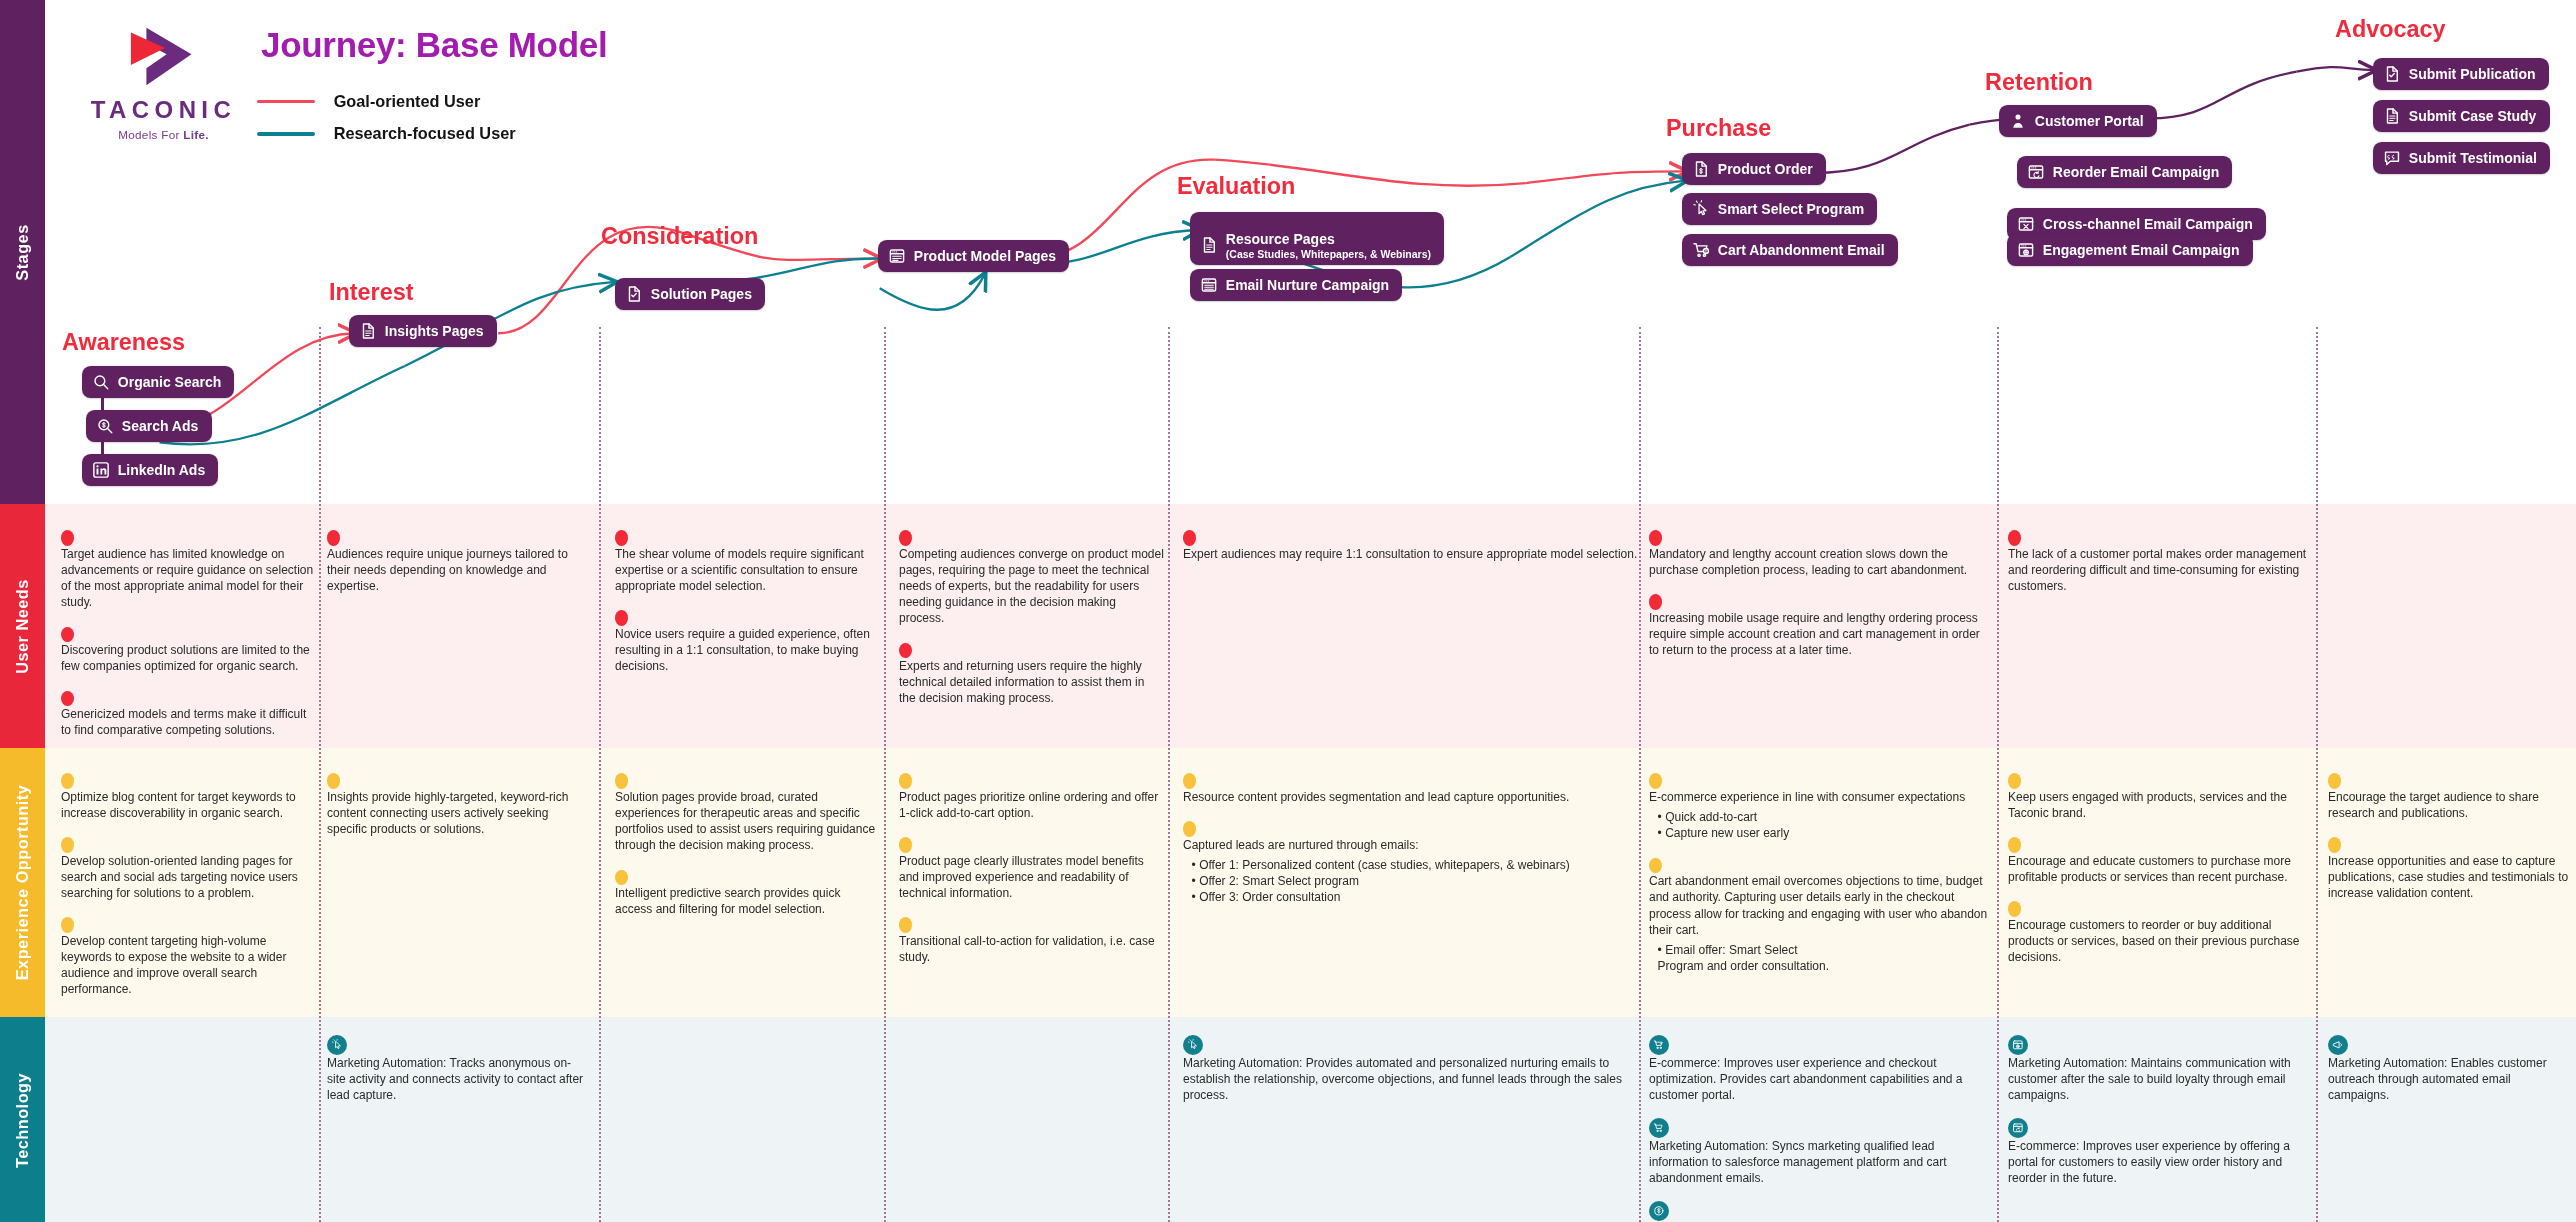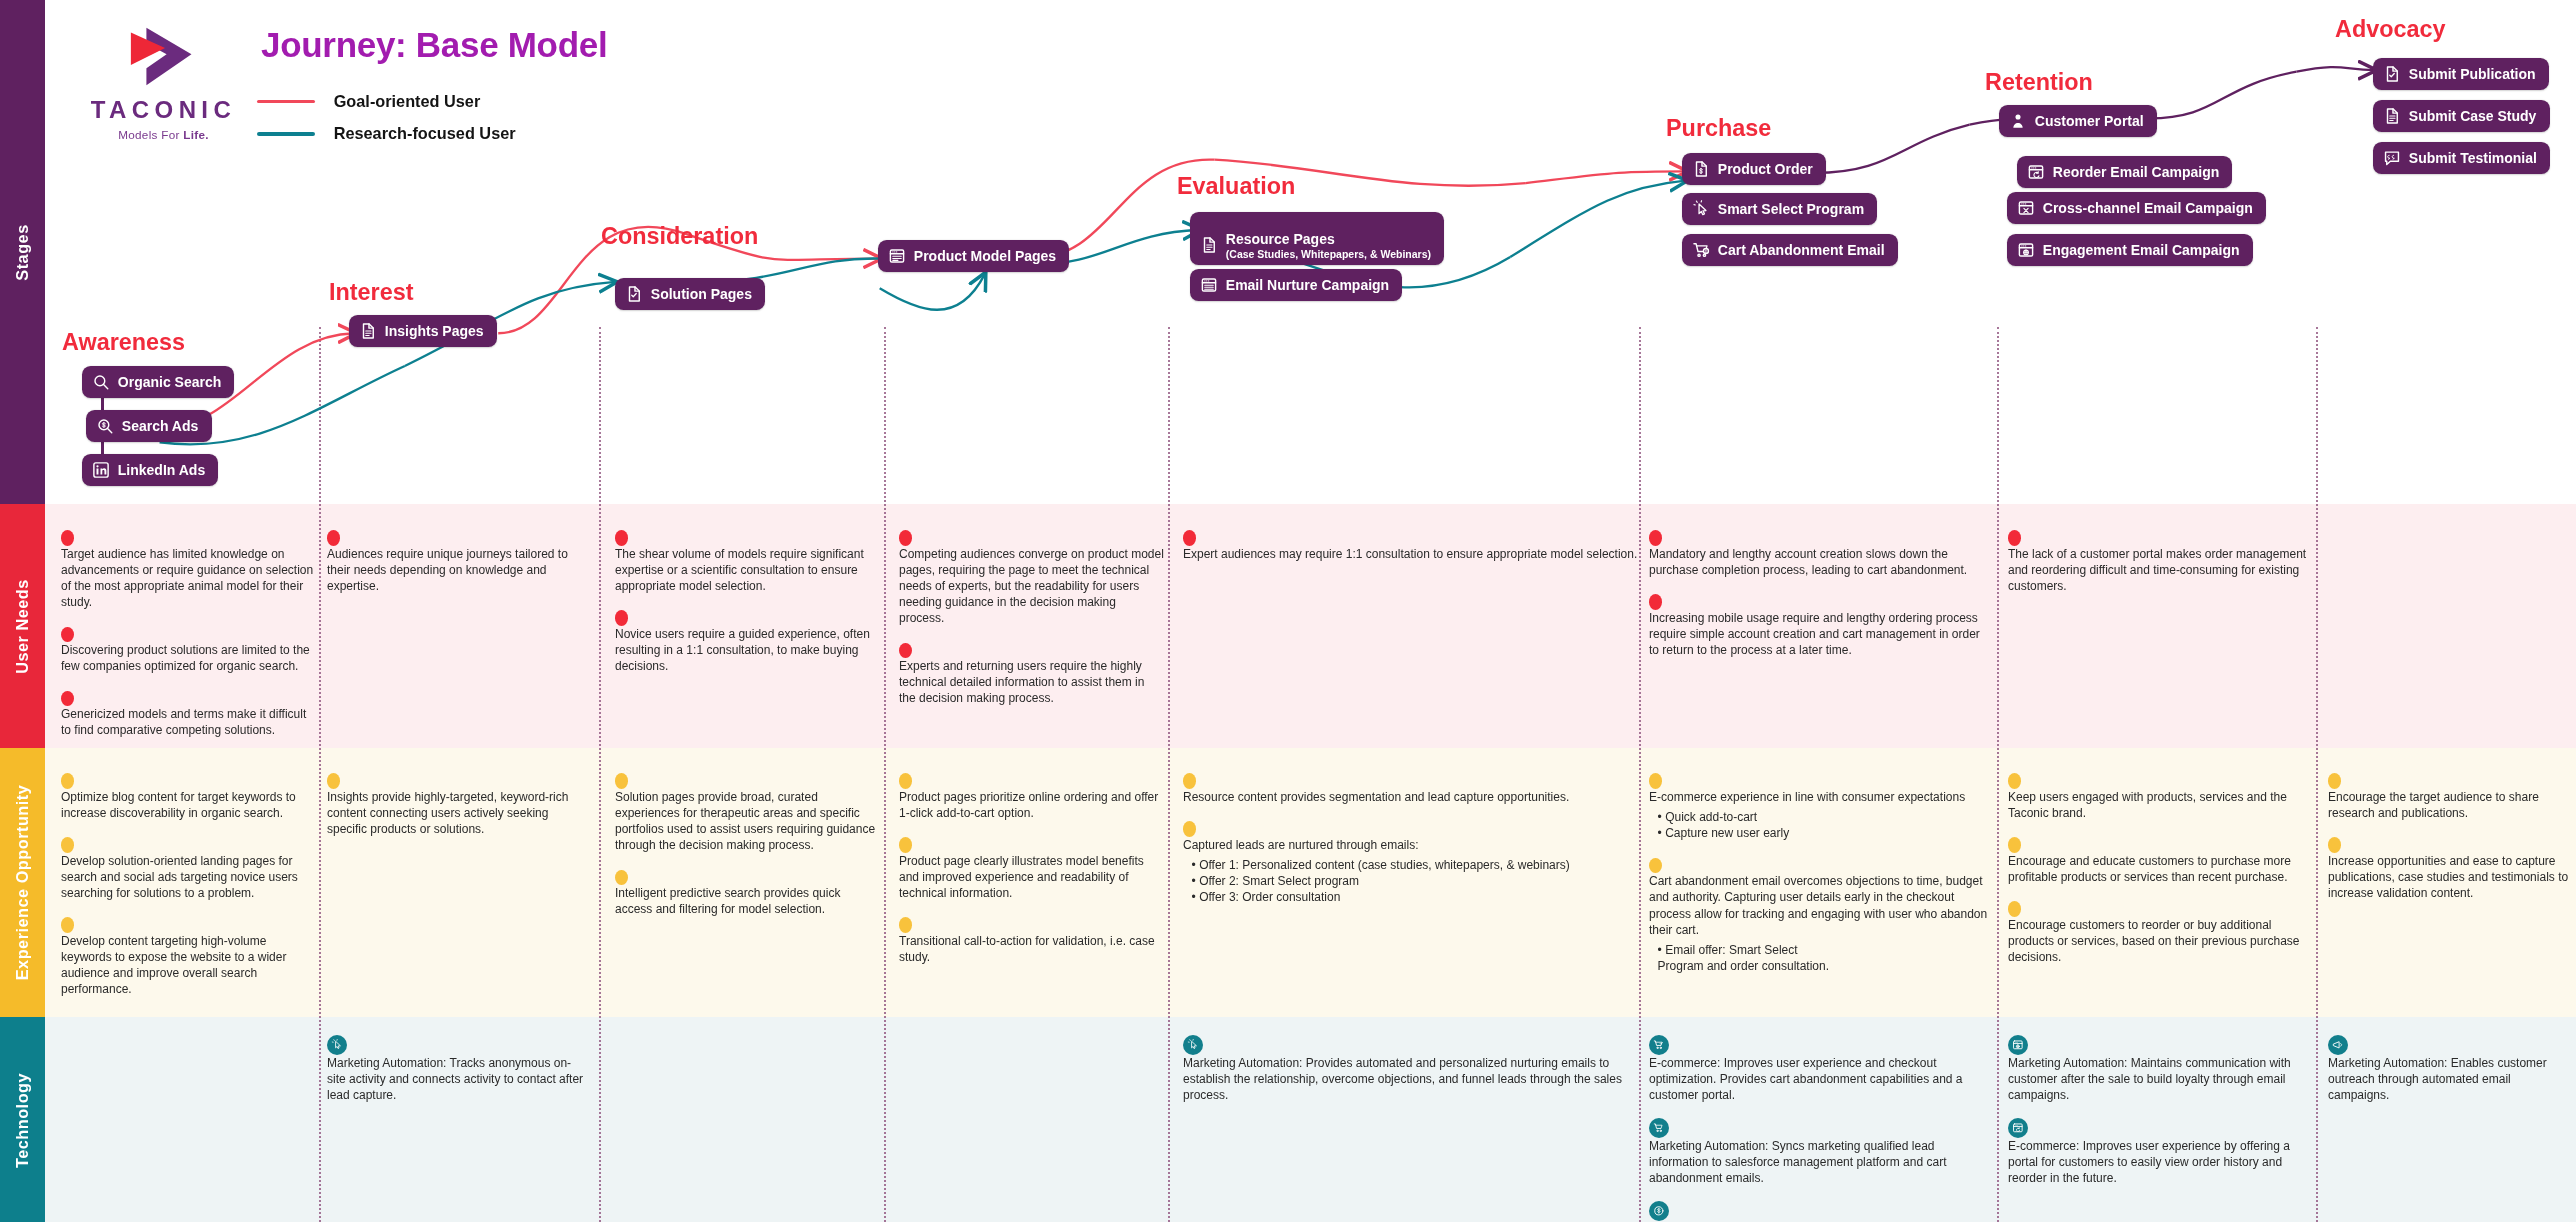--- a/index.html
+++ b/index.html
@@ -342,21 +342,21 @@
           <path d="M3.2 9.1h17.6"></path>
           <circle cx="6.6" cy="6.5" r=".8" fill="#fff" stroke="none"></circle>
           <circle cx="9.1" cy="6.5" r=".8" fill="#fff" stroke="none"></circle>
           <circle cx="11.6" cy="6.5" r=".8" fill="#fff" stroke="none"></circle>
           <path d="M14.6 13.2a3.4 3.4 0 1 0 1.3 3.8" stroke-width="1.5"></path>
           <path d="M14.9 11.3v2.2h-2.2" stroke-width="1.4"></path>
         </svg>
       </span>
       <span>Reorder Email Campaign</span>
     </div>
-    <div class="node" style="left: 2007px; top: 192px;">
+    <div class="node" style="left: 2007px; top: 208px;">
       <span class="ico">
         <svg viewBox="0 0 24 24" fill="none" stroke="#fff" stroke-width="1.9" stroke-linecap="round" stroke-linejoin="round">
           <rect x="3.2" y="4" width="17.6" height="16" rx="1.8"></rect>
           <path d="M3.2 9.1h17.6"></path>
           <circle cx="6.6" cy="6.5" r=".8" fill="#fff" stroke="none"></circle>
           <circle cx="9.1" cy="6.5" r=".8" fill="#fff" stroke="none"></circle>
           <circle cx="11.6" cy="6.5" r=".8" fill="#fff" stroke="none"></circle>
           <path d="M9.2 12.6l5.6 5.6M14.8 12.6l-5.6 5.6" stroke-width="1.6"></path>
         </svg>
       </span>

